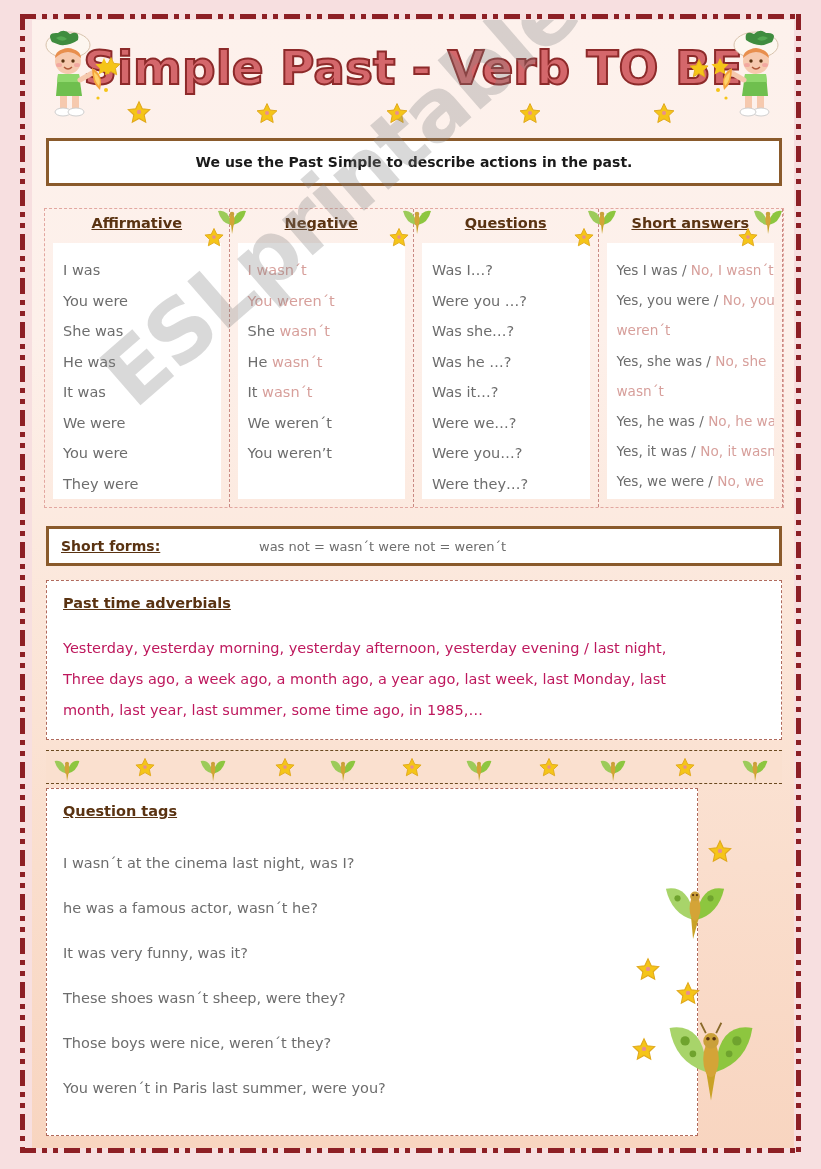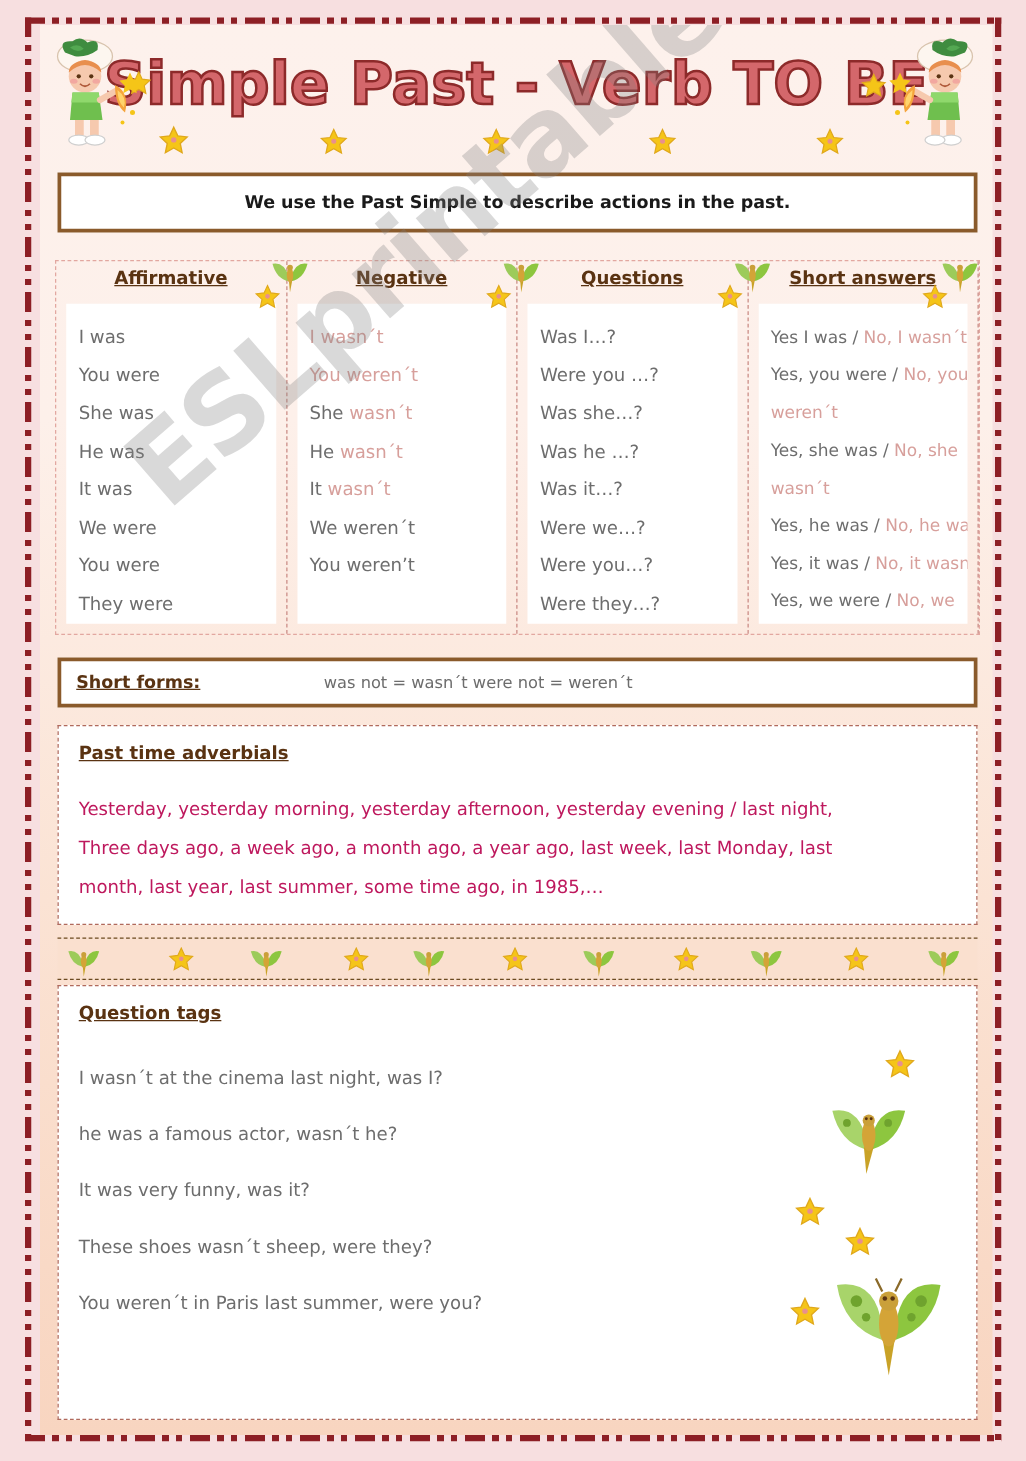--- a/index.html
+++ b/index.html
@@ -167,21 +167,21 @@
   }
 
   
   .dashpanel {
     position:absolute;
     background:#ffffff;
     border:1px dashed #b06a5c;
     box-sizing:border-box;
   }
   .adverbials { left:14px; top:560px; width:736px; height:160px; padding:14px 16px; }
-  .qtags      { left:14px; top:768px; width:736px; height:348px; padding:14px 16px; }
+  .qtags      { left:14px; top:768px; width:652px; height:348px; padding:14px 16px; }
 
   .panel-head {
     font-family:"DejaVu Sans", sans-serif;
     font-weight:bold; font-size:14.5px;
     color:#5a3312; text-decoration:underline;
     margin:0 0 22px 0;
   }
   .adv-text {
     font-family:"DejaVu Sans", sans-serif;
     font-size:14.5px; color:#be185d;
@@ -493,20 +493,21 @@
       </svg>
   </div>
 
   <div class="dashpanel qtags">
     <div class="panel-head">Question tags</div>
     <div>
         <div class="qtag-line">I wasn´t at the cinema last night, was I?</div>
         <div class="qtag-line">he was a famous actor, wasn´t he?</div>
         <div class="qtag-line">It was very funny, was it?</div>
         <div class="qtag-line">These shoes wasn´t sheep, were they?</div>
+        <div class="qtag-line">Those boys were nice, weren´t they?</div>
         <div class="qtag-line">You weren´t in Paris last summer, were you?</div>
       </div>
 
     <svg class="deco" style="left:660px; top:50px;" width="26" height="26" viewBox="0 0 24 24">
         <path d="M12 1.6 l3 6.4 6.9 .8 -5.1 4.8 1.4 6.9 -6.2-3.5 -6.2 3.5 1.4-6.9 -5.1-4.8 6.9-.8 Z" fill="#f5c518" stroke="#e0a81c"></path>
         <circle cx="12" cy="11" r="2" fill="#e88f8f"></circle>
       </svg>
     <svg class="deco" style="left:612px; top:88px;" width="72" height="66" viewBox="0 0 34 34">
         <path d="M16 22 Q5 19 2 6 Q13 4 16 18 Z" fill="#a8d46a"></path>
         <path d="M18 22 Q29 19 32 6 Q21 4 18 18 Z" fill="#8dc63f"></path>

